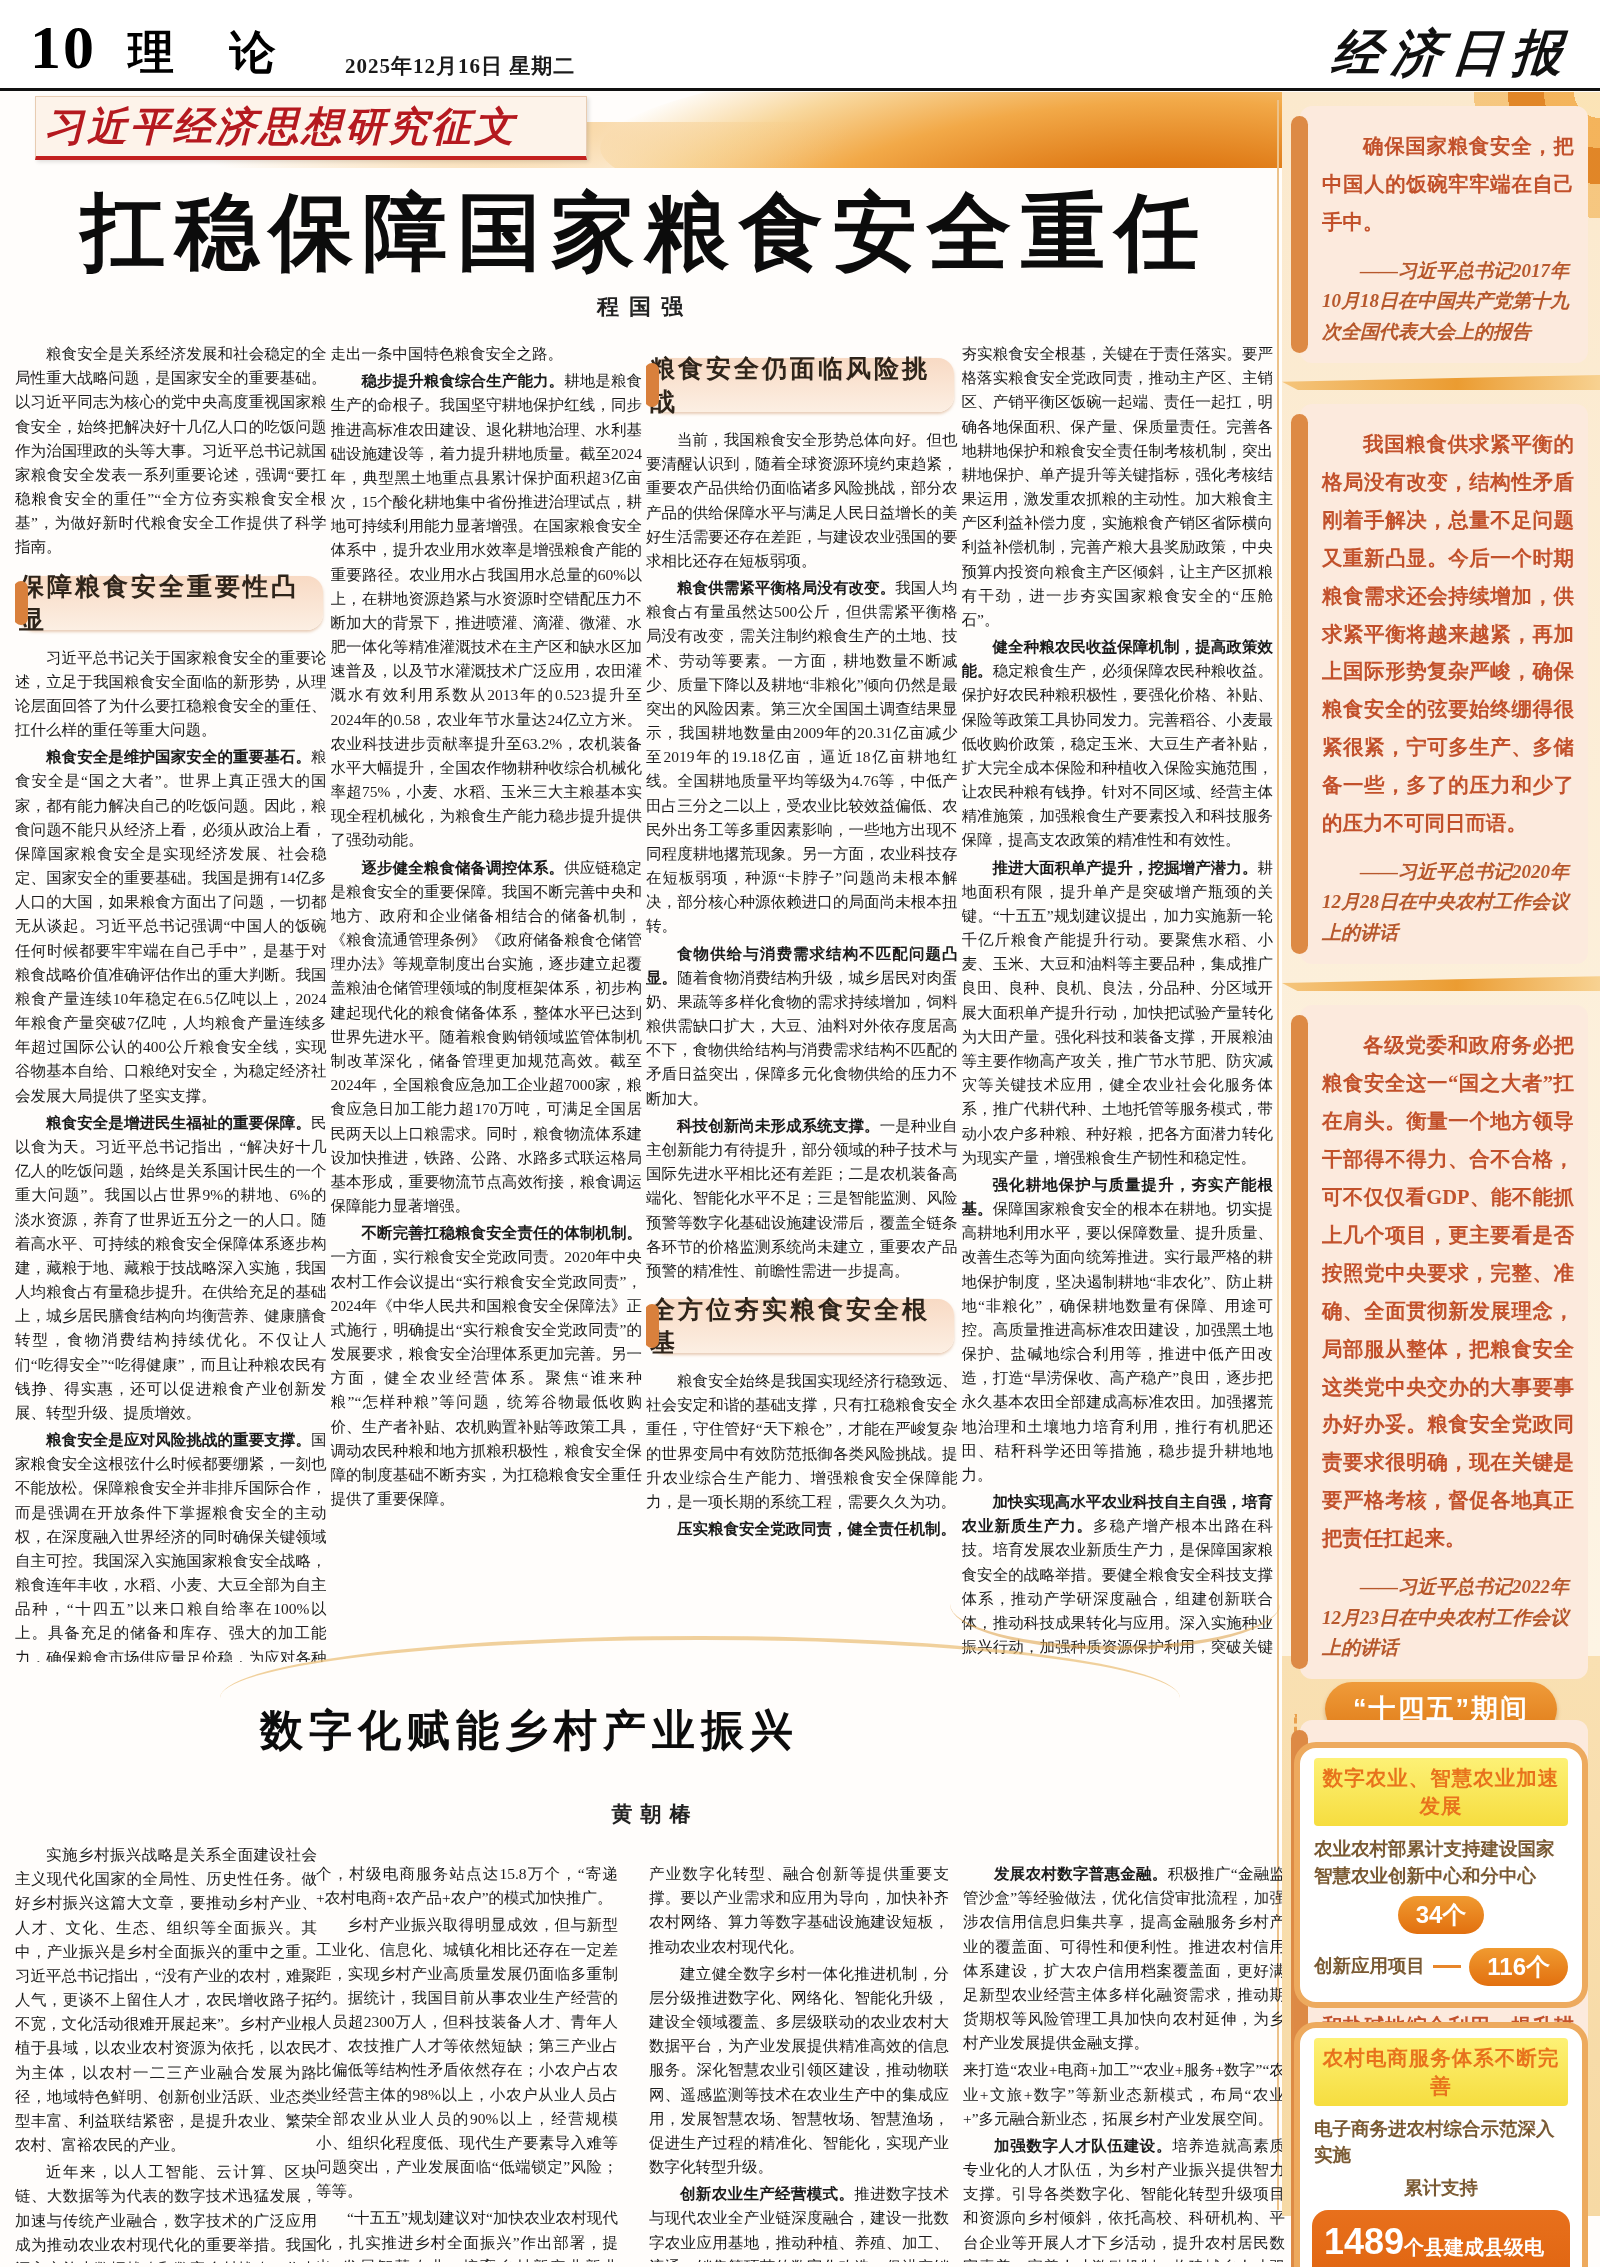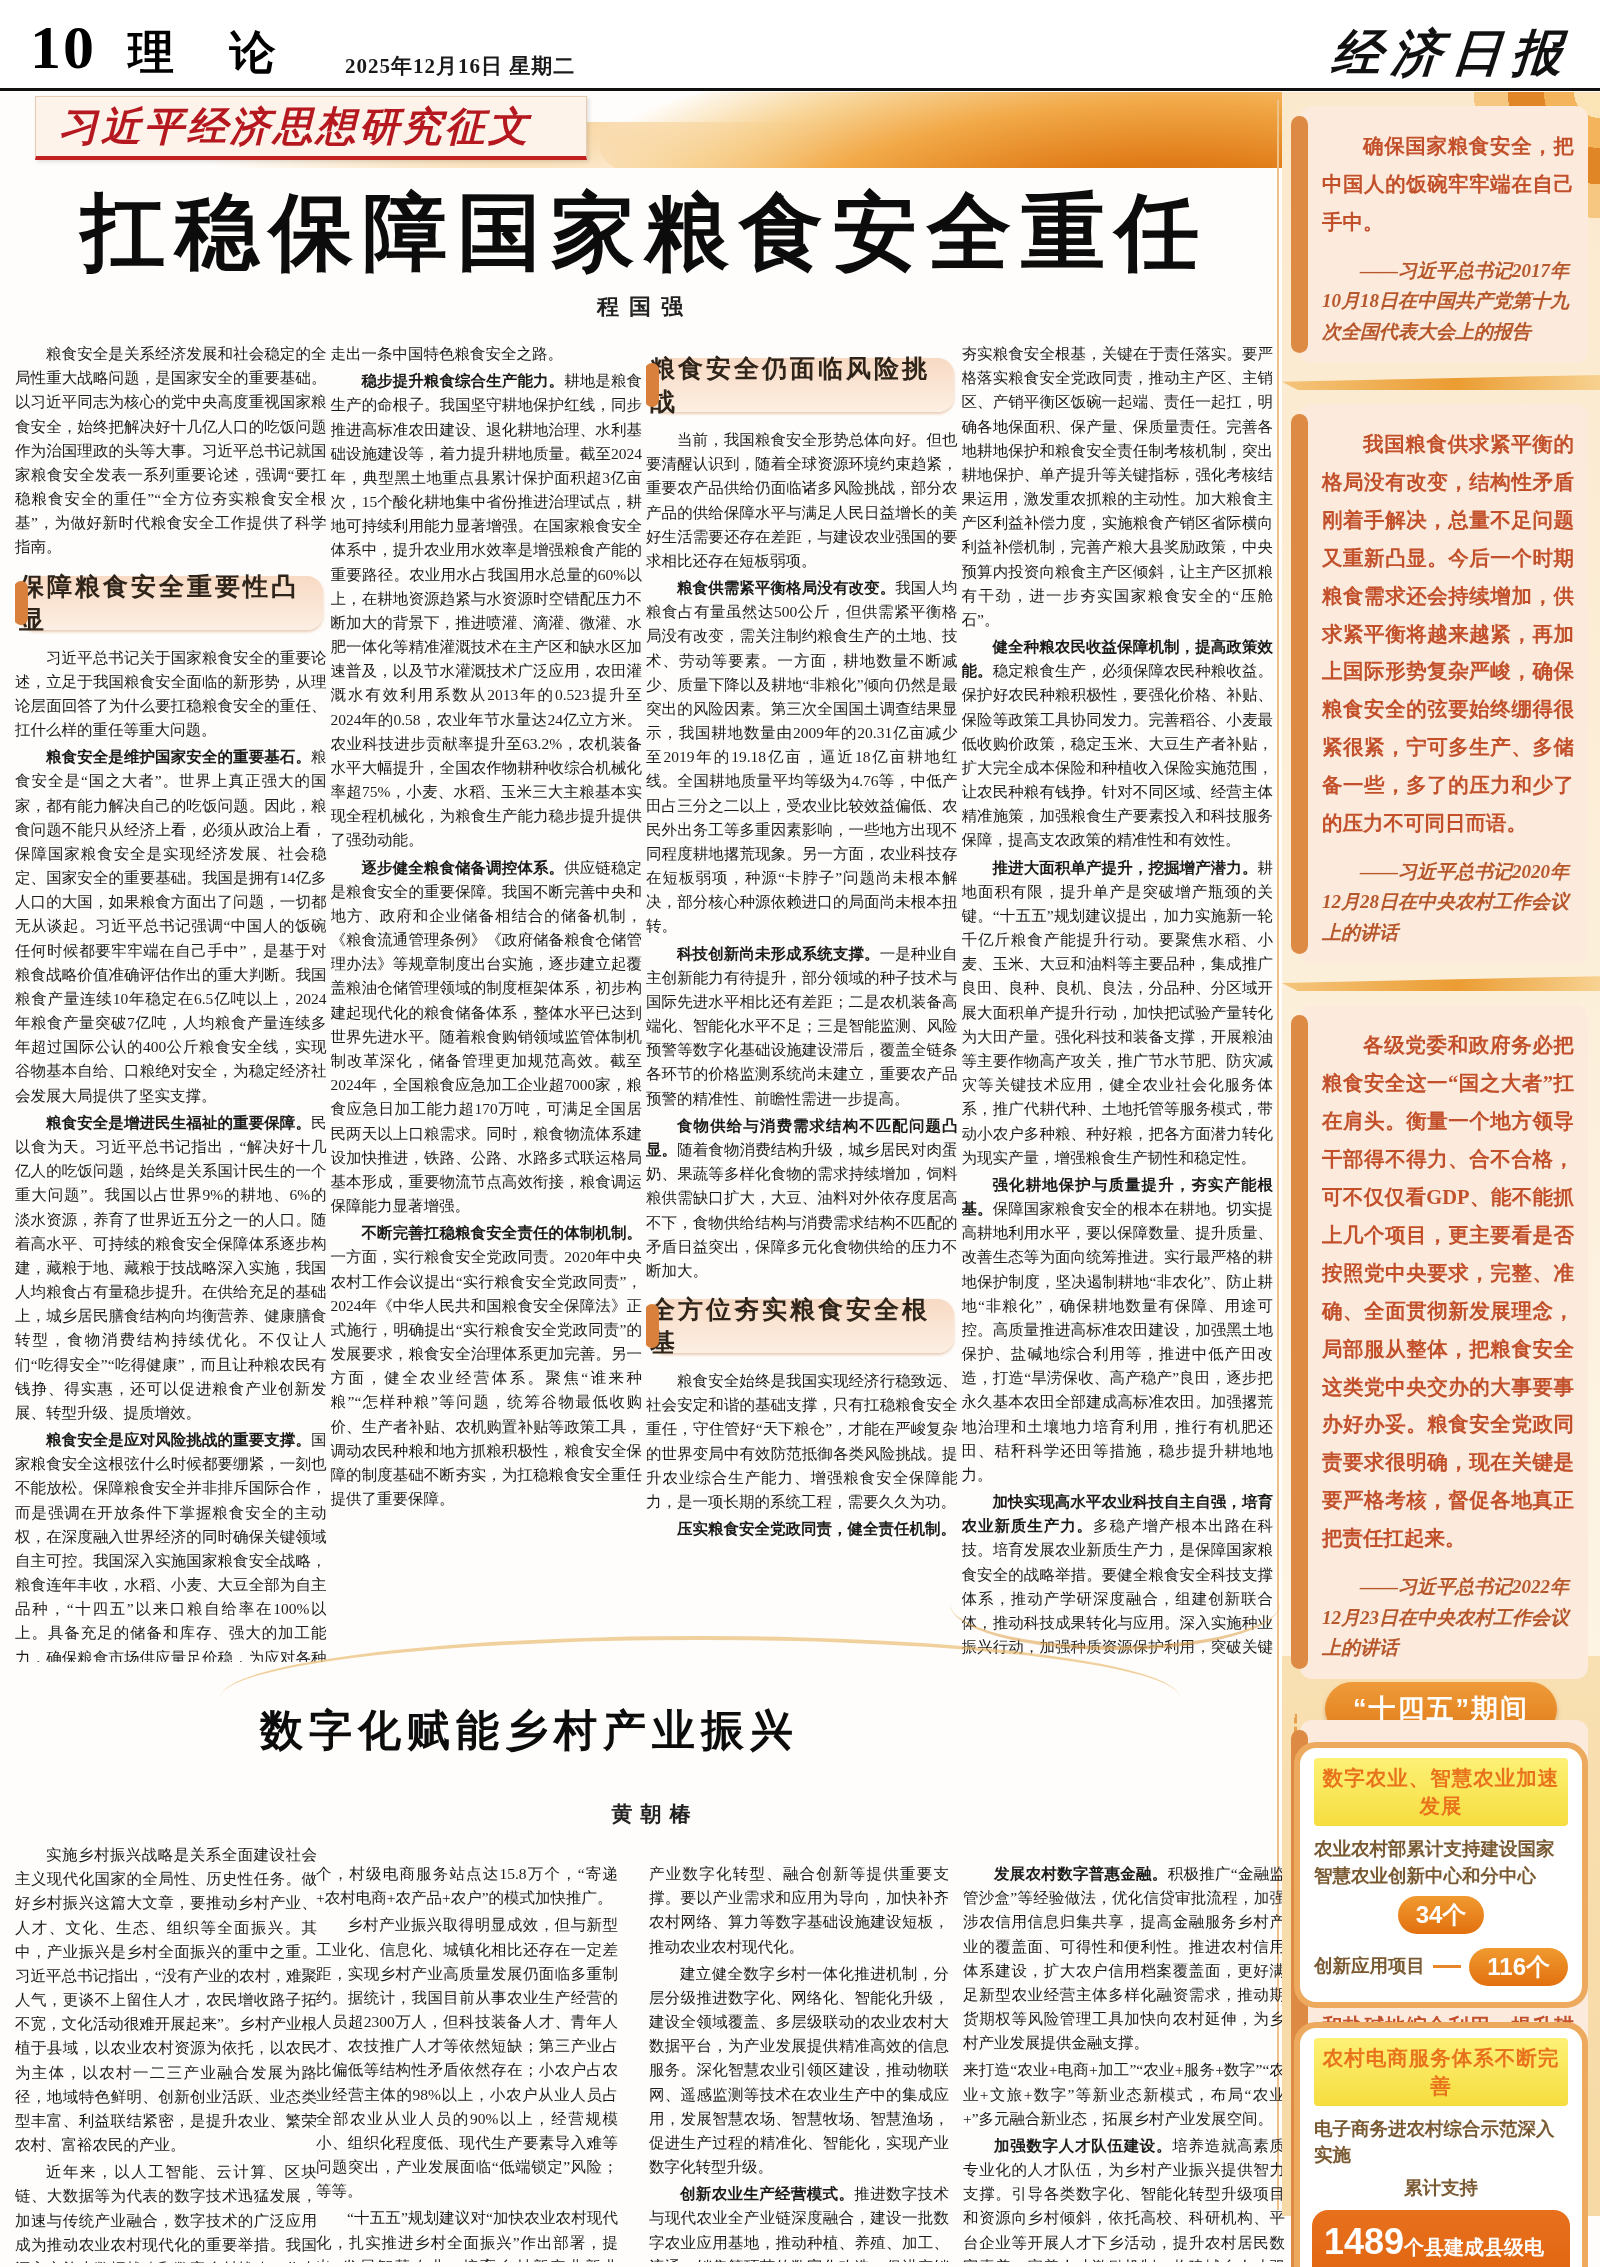--- a/index.html
+++ b/index.html
@@ -19,21 +19,21 @@
   .deco-band{position:absolute;left:0;top:92px;width:1600px;height:76px;overflow:hidden;}
   .deco-band::before{content:"";position:absolute;left:600px;top:-46px;width:1000px;height:170px;border-radius:50%;
      background:radial-gradient(ellipse at 55% 115%,#b44a05 0%,#e07c18 28%,#f2a948 50%,#f8d79c 68%,rgba(255,255,255,0) 84%);
      transform:rotate(-2deg);}
   .deco-band::after{content:"";position:absolute;left:140px;top:30px;width:760px;height:120px;
      background:radial-gradient(ellipse at 50% 0%,rgba(246,200,130,.85),rgba(255,255,255,0) 62%);}
 
   
   .banner{position:absolute;left:35px;top:96px;width:552px;height:64px;background:#fdf3ea;
           border:1px solid #e8ccb2;border-bottom:4px solid #c3201f;box-shadow:2px 2px 4px rgba(0,0,0,.12);
-          display:flex;align-items:center;padding-left:22px;box-sizing:border-box;}
+          display:flex;align-items:center;padding-left:8px;box-sizing:border-box;}
   .banner span{color:#b5191f;font-size:40px;font-weight:900;font-style:italic;letter-spacing:3px;}
 
   
   .lead-headline{position:absolute;left:20px;top:176px;width:1250px;text-align:center;
                  font-size:84px;font-weight:900;color:#0c0c0c;letter-spacing:10px;}
   .lead-author{position:absolute;left:20px;top:292px;width:1250px;text-align:center;
                font-size:22px;font-weight:bold;color:#222;letter-spacing:10px;}
   .lead-cols{position:absolute;left:15px;top:342px;width:1258px;height:1320px;display:flex;gap:4px;}
   .lead-cols .col{flex:1 1 0;overflow:hidden;}
   .col2nd{position:absolute;overflow:hidden;}
@@ -142,22 +142,22 @@
         <p class="para"><b>稳步提升粮食综合生产能力。</b>耕地是粮食生产的命根子。我国坚守耕地保护红线，同步推进高标准农田建设、退化耕地治理、水利基础设施建设等，着力提升耕地质量。截至2024年，典型黑土地重点县累计保护面积超3亿亩次，15个酸化耕地集中省份推进治理试点，耕地可持续利用能力显著增强。在国家粮食安全体系中，提升农业用水效率是增强粮食产能的重要路径。农业用水占我国用水总量的60%以上，在耕地资源趋紧与水资源时空错配压力不断加大的背景下，推进喷灌、滴灌、微灌、水肥一体化等精准灌溉技术在主产区和缺水区加速普及，以及节水灌溉技术广泛应用，农田灌溉水有效利用系数从2013年的0.523提升至2024年的0.58，农业年节水量达24亿立方米。农业科技进步贡献率提升至63.2%，农机装备水平大幅提升，全国农作物耕种收综合机械化率超75%，小麦、水稻、玉米三大主粮基本实现全程机械化，为粮食生产能力稳步提升提供了强劲动能。</p>
         <p class="para"><b>逐步健全粮食储备调控体系。</b>供应链稳定是粮食安全的重要保障。我国不断完善中央和地方、政府和企业储备相结合的储备机制，《粮食流通管理条例》《政府储备粮食仓储管理办法》等规章制度出台实施，逐步建立起覆盖粮油仓储管理领域的制度框架体系，初步构建起现代化的粮食储备体系，整体水平已达到世界先进水平。随着粮食购销领域监管体制机制改革深化，储备管理更加规范高效。截至2024年，全国粮食应急加工企业超7000家，粮食应急日加工能力超170万吨，可满足全国居民两天以上口粮需求。同时，粮食物流体系建设加快推进，铁路、公路、水路多式联运格局基本形成，重要物流节点高效衔接，粮食调运保障能力显著增强。</p>
         <p class="para"><b>不断完善扛稳粮食安全责任的体制机制。</b>一方面，实行粮食安全党政同责。2020年中央农村工作会议提出“实行粮食安全党政同责”，2024年《中华人民共和国粮食安全保障法》正式施行，明确提出“实行粮食安全党政同责”的发展要求，粮食安全治理体系更加完善。另一方面，健全农业经营体系。聚焦“谁来种粮”“怎样种粮”等问题，统筹谷物最低收购价、生产者补贴、农机购置补贴等政策工具，调动农民种粮和地方抓粮积极性，粮食安全保障的制度基础不断夯实，为扛稳粮食安全重任提供了重要保障。</p>
       </div>
     <div class="col">
         <div class="subhead">
           <span>粮食安全仍面临风险挑战</span>
         </div>
         <p class="para">当前，我国粮食安全形势总体向好。但也要清醒认识到，随着全球资源环境约束趋紧，重要农产品供给仍面临诸多风险挑战，部分农产品的供给保障水平与满足人民日益增长的美好生活需要还存在差距，与建设农业强国的要求相比还存在短板弱项。</p>
         <p class="para"><b>粮食供需紧平衡格局没有改变。</b>我国人均粮食占有量虽然达500公斤，但供需紧平衡格局没有改变，需关注制约粮食生产的土地、技术、劳动等要素。一方面，耕地数量不断减少、质量下降以及耕地“非粮化”倾向仍然是最突出的风险因素。第三次全国国土调查结果显示，我国耕地数量由2009年的20.31亿亩减少至2019年的19.18亿亩，逼近18亿亩耕地红线。全国耕地质量平均等级为4.76等，中低产田占三分之二以上，受农业比较效益偏低、农民外出务工等多重因素影响，一些地方出现不同程度耕地撂荒现象。另一方面，农业科技存在短板弱项，种源“卡脖子”问题尚未根本解决，部分核心种源依赖进口的局面尚未根本扭转。</p>
+        <p class="para"><b>食物供给与消费需求结构不匹配问题凸显。</b>随着食物消费结构升级，城乡居民对肉蛋奶、果蔬等多样化食物的需求持续增加，饲料粮供需缺口扩大，大豆、油料对外依存度居高不下，食物供给结构与消费需求结构不匹配的矛盾日益突出，保障多元化食物供给的压力不断加大。</p>
         <p class="para"><b>科技创新尚未形成系统支撑。</b>一是种业自主创新能力有待提升，部分领域的种子技术与国际先进水平相比还有差距；二是农机装备高端化、智能化水平不足；三是智能监测、风险预警等数字化基础设施建设滞后，覆盖全链条各环节的价格监测系统尚未建立，重要农产品预警的精准性、前瞻性需进一步提高。</p>
-        <p class="para"><b>食物供给与消费需求结构不匹配问题凸显。</b>随着食物消费结构升级，城乡居民对肉蛋奶、果蔬等多样化食物的需求持续增加，饲料粮供需缺口扩大，大豆、油料对外依存度居高不下，食物供给结构与消费需求结构不匹配的矛盾日益突出，保障多元化食物供给的压力不断加大。</p>
         <div class="subhead">
           <span>全方位夯实粮食安全根基</span>
         </div>
         <p class="para">粮食安全始终是我国实现经济行稳致远、社会安定和谐的基础支撑，只有扛稳粮食安全重任，守住管好“天下粮仓”，才能在严峻复杂的世界变局中有效防范抵御各类风险挑战。提升农业综合生产能力、增强粮食安全保障能力，是一项长期的系统工程，需要久久为功。</p>
         <p class="para"><b>压实粮食安全党政同责，健全责任机制。</b></p>
       </div>
     <div class="col">
         <p class="para noindent">夯实粮食安全根基，关键在于责任落实。要严格落实粮食安全党政同责，推动主产区、主销区、产销平衡区饭碗一起端、责任一起扛，明确各地保面积、保产量、保质量责任。完善各地耕地保护和粮食安全责任制考核机制，突出耕地保护、单产提升等关键指标，强化考核结果运用，激发重农抓粮的主动性。加大粮食主产区利益补偿力度，实施粮食产销区省际横向利益补偿机制，完善产粮大县奖励政策，中央预算内投资向粮食主产区倾斜，让主产区抓粮有干劲，进一步夯实国家粮食安全的“压舱石”。</p>
         <p class="para"><b>健全种粮农民收益保障机制，提高政策效能。</b>稳定粮食生产，必须保障农民种粮收益。保护好农民种粮积极性，要强化价格、补贴、保险等政策工具协同发力。完善稻谷、小麦最低收购价政策，稳定玉米、大豆生产者补贴，扩大完全成本保险和种植收入保险实施范围，让农民种粮有钱挣。针对不同区域、经营主体精准施策，加强粮食生产要素投入和科技服务保障，提高支农政策的精准性和有效性。</p>
         <p class="para"><b>推进大面积单产提升，挖掘增产潜力。</b>耕地面积有限，提升单产是突破增产瓶颈的关键。“十五五”规划建议提出，加力实施新一轮千亿斤粮食产能提升行动。要聚焦水稻、小麦、玉米、大豆和油料等主要品种，集成推广良田、良种、良机、良法，分品种、分区域开展大面积单产提升行动，加快把试验产量转化为大田产量。强化科技和装备支撑，开展粮油等主要作物高产攻关，推广节水节肥、防灾减灾等关键技术应用，健全农业社会化服务体系，推广代耕代种、土地托管等服务模式，带动小农户多种粮、种好粮，把各方面潜力转化为现实产量，增强粮食生产韧性和稳定性。</p>

